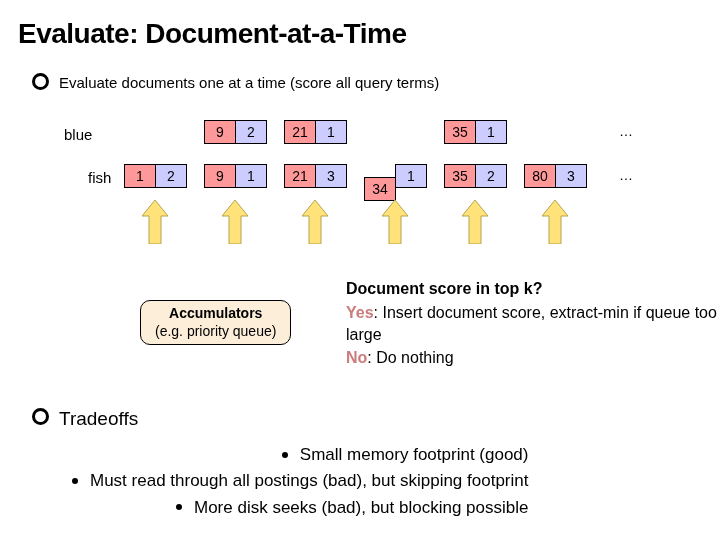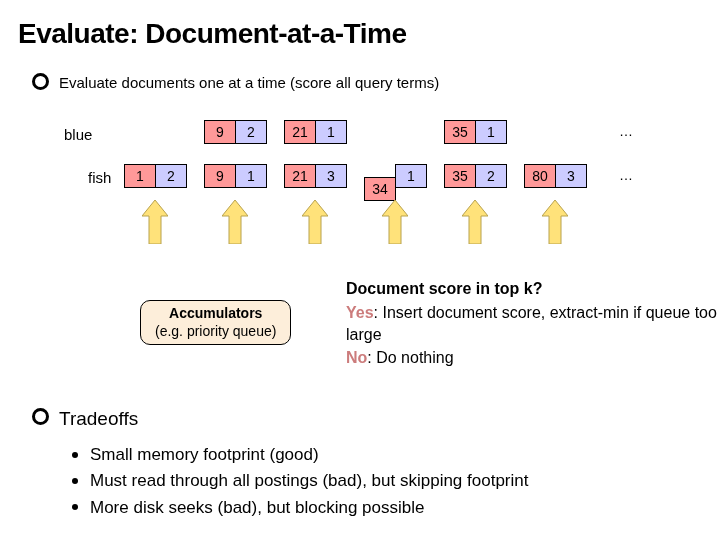--- a/index.html
+++ b/index.html
@@ -37,21 +37,21 @@
   .arrow svg { display: block; }
 
   .score-q { position: absolute; font-size: 16px; font-weight: bold; }
   .accum { position: absolute; border: 1px solid #000; border-radius: 10px; background: #fdeeda; text-align: center; padding: 4px 14px; font-size: 14px; line-height: 1.25; }
   .answers { position: absolute; font-size: 16px; line-height: 1.4; }
   .answers .yes { color: #cc7c7c; font-weight: bold; }
   .answers .no  { color: #cc7c7c; font-weight: bold; }
 
   .tradeoffs-h { position: absolute; left: 32px; top: 408px; font-size: 19px; }
   .tradeoffs-h .ring { position: relative; top: -3px; }
-  .trade-list { position: absolute; left: 72px; top: 442px; font-size: 17px; line-height: 1.55; }
+  .trade-list { position: absolute; left: 72px; top: 442px; font-size: 17px; line-height: 1.55; text-align: right; }
 
   
   
 </style>
 </head>
 <body>
 
 <div class="title">Evaluate: Document-at-a-Time</div>
 
 <div class="line1">

